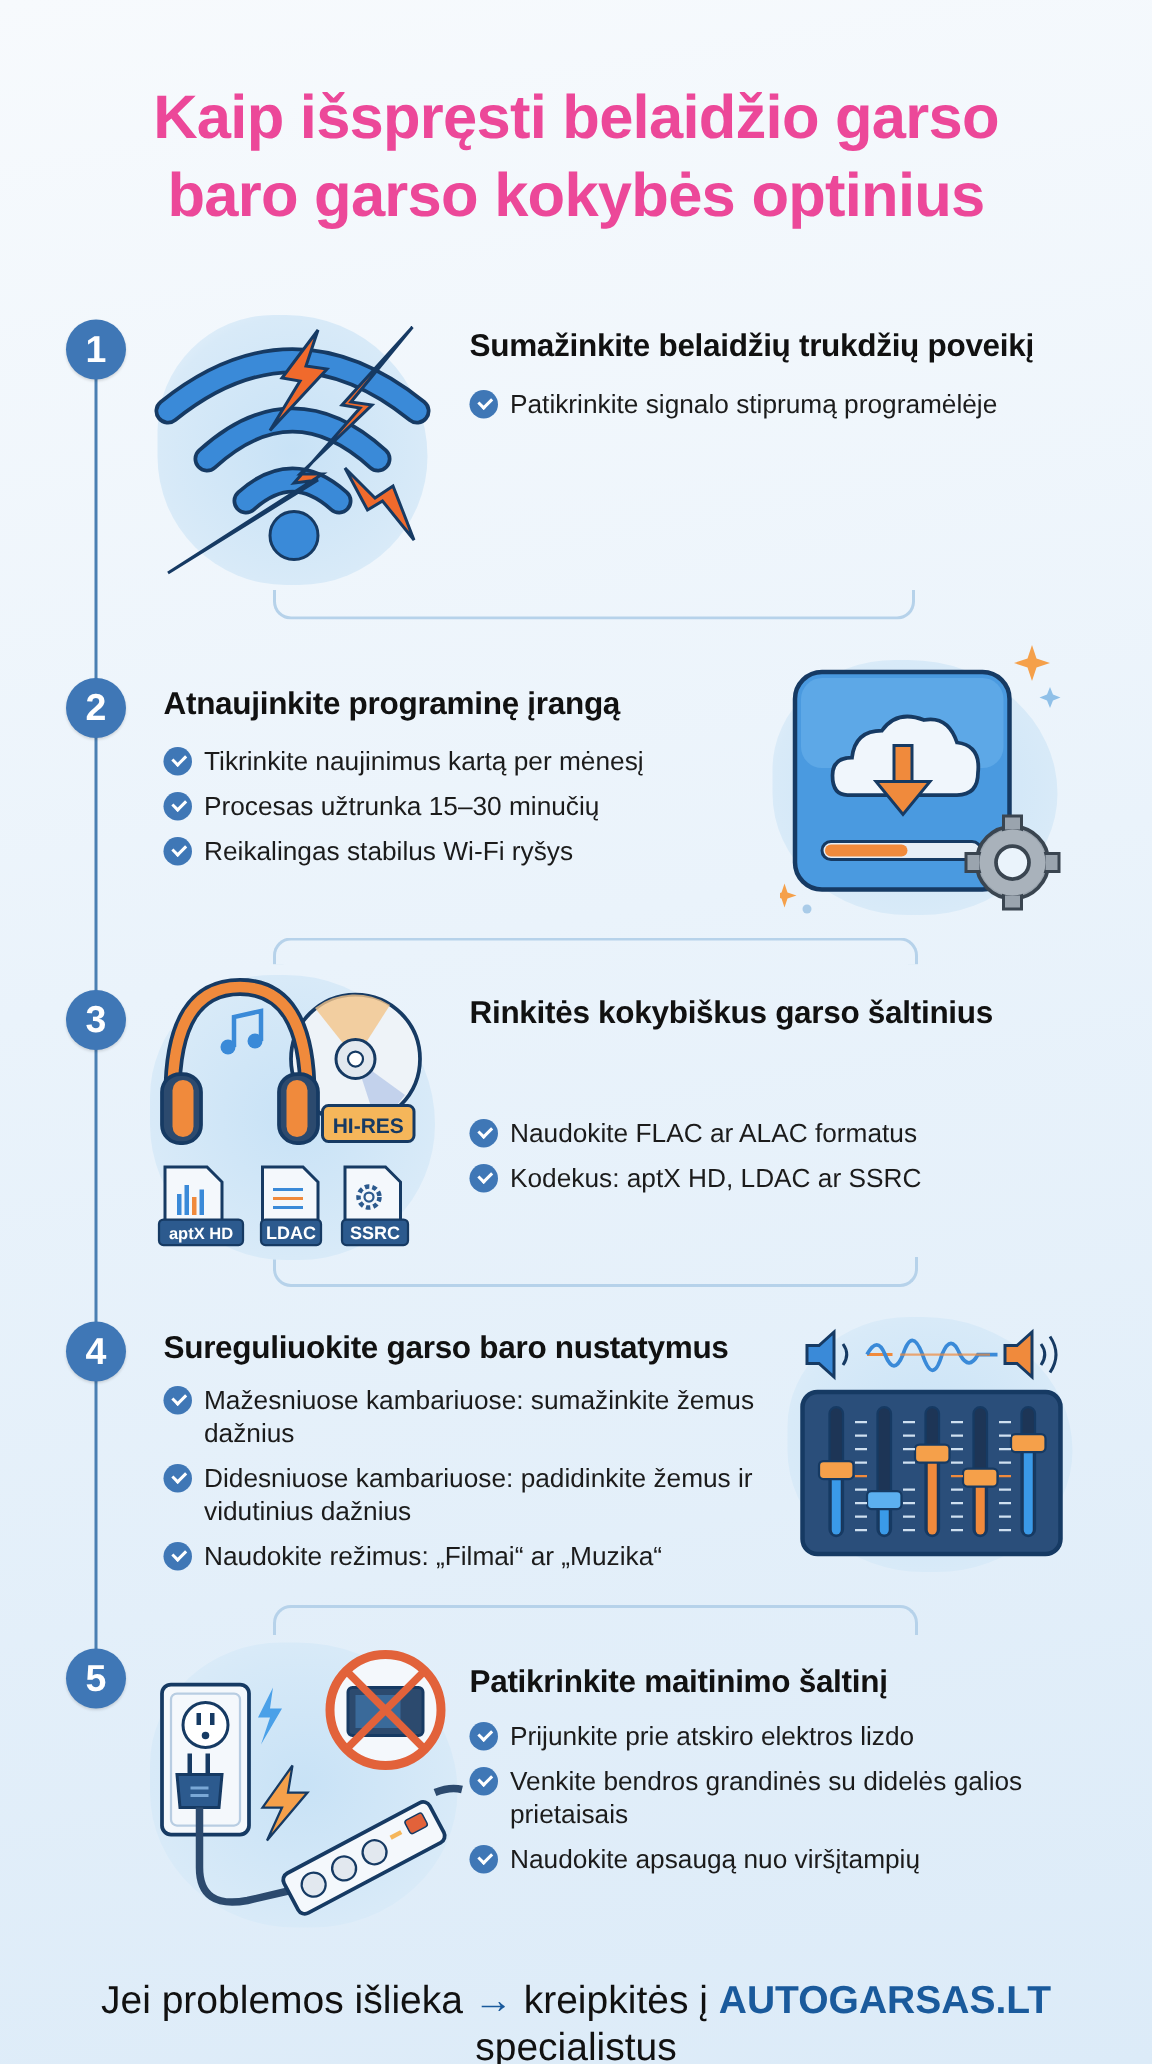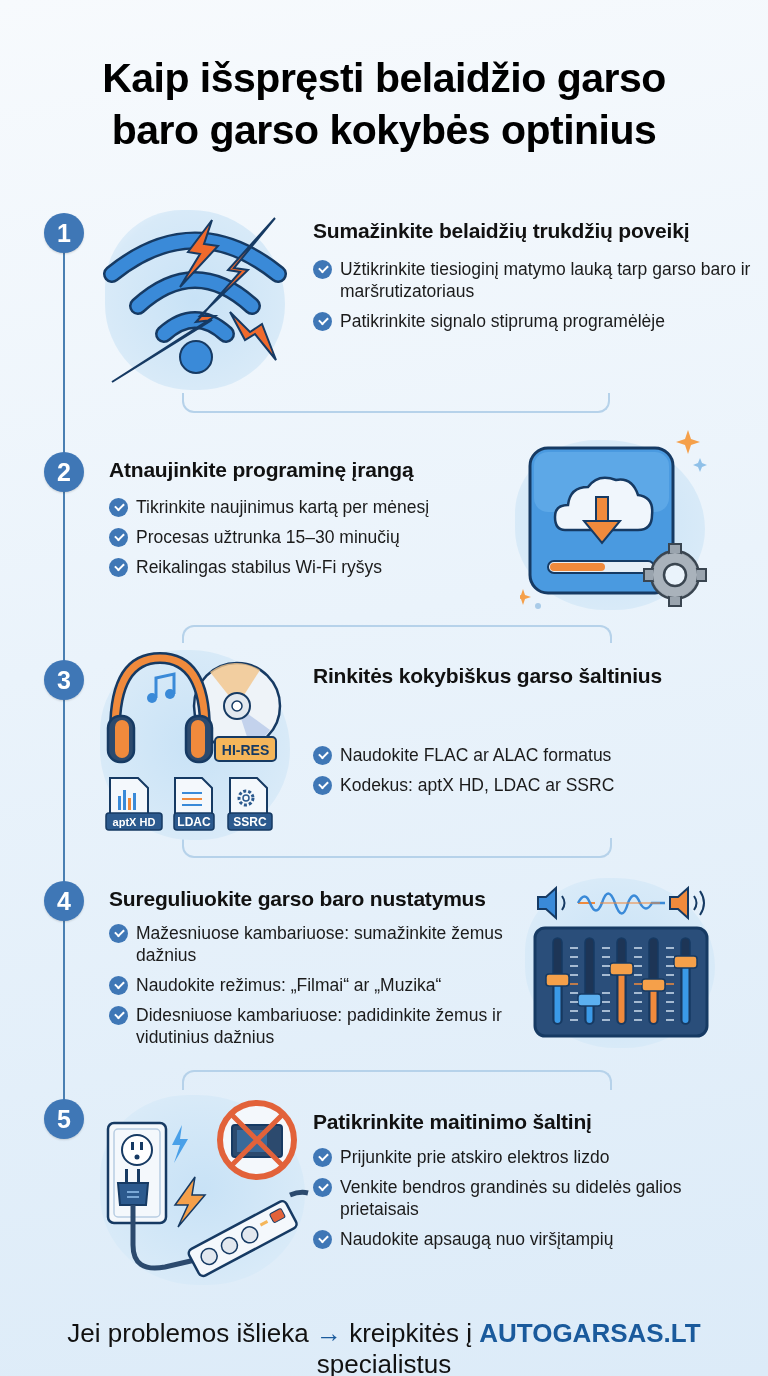--- a/index.html
+++ b/index.html
@@ -5,21 +5,21 @@
   * { box-sizing: border-box; margin: 0; padding: 0; }
   html, body { width: 768px; height: 1376px; overflow: hidden; }
   body {
     font-family: "Liberation Sans", sans-serif;
     background: linear-gradient(170deg, #f7fafd 0%, #eaf3fb 45%, #dcebf8 100%);
     position: relative;
     color: #111;
   }
   .title {
     position: absolute; left: 0; top: 52px; width: 768px;
-    text-align: center; color: #000000; font-weight: bold;
+    text-align: center; color: #ec4899; font-weight: bold;
     font-size: 41px; line-height: 52px; letter-spacing: -0.5px;
   }
   .timeline {
     position: absolute; left: 63px; top: 225px; width: 2px; height: 880px;
     background: #4a7fb2;
   }
   .badge {
     position: absolute; left: 44px; width: 40px; height: 40px; border-radius: 50%;
     background: #3f77b6; color: #fff; font-weight: bold; font-size: 25px;
     display: flex; align-items: center; justify-content: center;
@@ -84,21 +84,20 @@
   <path d="M38 94 Q95 42 152 94" stroke="#3a8ad8" stroke-width="13" fill="none" stroke-linecap="round"></path>
   <path d="M64 122 Q95 94 126 122" stroke="#163a63" stroke-width="18" fill="none" stroke-linecap="round"></path>
   <path d="M64 122 Q95 94 126 122" stroke="#3a8ad8" stroke-width="13" fill="none" stroke-linecap="round"></path>
   <circle cx="96" cy="145" r="16" fill="#3a8ad8" stroke="#163a63" stroke-width="2"></circle>
   <polygon points="112,8 88,40 100,42 80,75 118,34 104,32" fill="#f06a2c" stroke="#163a63" stroke-width="2"></polygon>
   <polygon points="175,6 128,58 140,60 96,110 112,108 12,170 115,104 100,104 148,58 134,56" fill="#f06a2c" stroke="#163a63" stroke-width="2"></polygon>
   <polygon points="130,100 150,120 162,112 176,148 155,122 145,128" fill="#f06a2c" stroke="#163a63" stroke-width="2"></polygon>
 </svg>
 <div class="section-title" style="left:313px; top:219px;">Sumažinkite belaidžių trukdžių poveikį</div>
 <ul class="list" style="left:313px; top:258px; width:440px;">
-  <li><span class="check"></span><span>Užtikrinkite tiesioginį matymo lauką tarp garso baro ir maršrutizatoriaus</span></li>
   <li><span class="check"></span><span>Patikrinkite signalo stiprumą programėlėje</span></li>
 </ul>
 
 <div class="badge" style="top:452px;">2</div>
 <div class="section-title" style="left:109px; top:458px;">Atnaujinkite programinę įrangą</div>
 <ul class="list" style="left:109px; top:496px; width:400px;">
   <li><span class="check"></span><span>Tikrinkite naujinimus kartą per mėnesį</span></li>
   <li><span class="check"></span><span>Procesas užtrunka 15–30 minučių</span></li>
   <li><span class="check"></span><span>Reikalingas stabilus Wi-Fi ryšys</span></li>
 </ul>
@@ -175,22 +174,22 @@
 <div class="section-title" style="left:313px; top:664px;">Rinkitės kokybiškus garso šaltinius</div>
 <ul class="list" style="left:313px; top:700px; width:440px;margin-top:44px;">
   <li><span class="check"></span><span>Naudokite FLAC ar ALAC formatus</span></li>
   <li><span class="check"></span><span>Kodekus: aptX HD, LDAC ar SSRC</span></li>
 </ul>
 
 <div class="badge" style="top:881px;">4</div>
 <div class="section-title" style="left:109px; top:887px;">Sureguliuokite garso baro nustatymus</div>
 <ul class="list" style="left:109px; top:922px; width:400px;">
   <li><span class="check"></span><span>Mažesniuose kambariuose: sumažinkite žemus dažnius</span></li>
+  <li><span class="check"></span><span>Didesniuose kambariuose: padidinkite žemus ir vidutinius dažnius</span></li>
   <li><span class="check"></span><span>Naudokite režimus: „Filmai“ ar „Muzika“</span></li>
-  <li><span class="check"></span><span>Didesniuose kambariuose: padidinkite žemus ir vidutinius dažnius</span></li>
 </ul>
 <div class="blob" style="left:525px; top:878px; width:190px; height:170px;"></div>
 <svg class="illus" style="left:530px; top:880px;" width="185" height="165" viewBox="0 0 185 165">
   <path d="M8 17 L16 17 L26 8 L26 38 L16 29 L8 29 Z" fill="#3a8ad8" stroke="#163a63" stroke-width="2"></path>
   <path d="M32 16 Q37 23 32 30" stroke="#163a63" stroke-width="2" fill="none"></path>
   <path d="M48 23 L65 23" stroke="#f08a3c" stroke-width="2"></path>
   <path d="M48 23 Q55 10 60 23 Q66 38 72 23 Q78 4 85 23 Q92 44 98 23 Q104 8 110 23 Q116 34 122 23 L135 23" stroke="#3a8ad8" stroke-width="2.5" fill="none"></path>
   <path d="M70 23 L130 23" stroke="#f08a3c" stroke-width="1.5" opacity="0.7"></path>
   <path d="M140 17 L148 17 L158 8 L158 38 L148 29 L140 29 Z" fill="#f08a3c" stroke="#163a63" stroke-width="2"></path>
   <path d="M164 16 Q169 23 164 30" stroke="#163a63" stroke-width="2" fill="none"></path>

